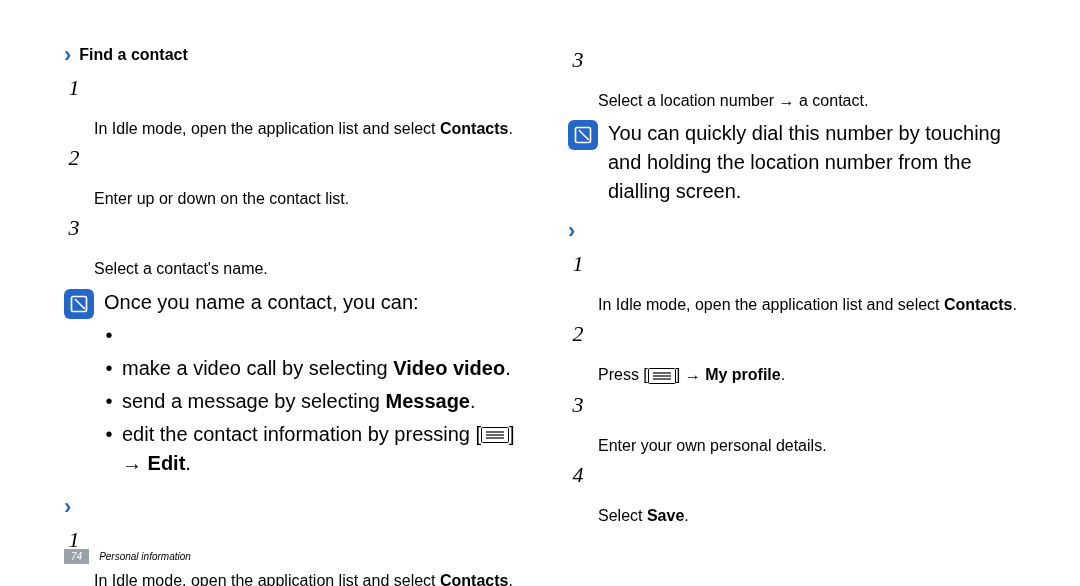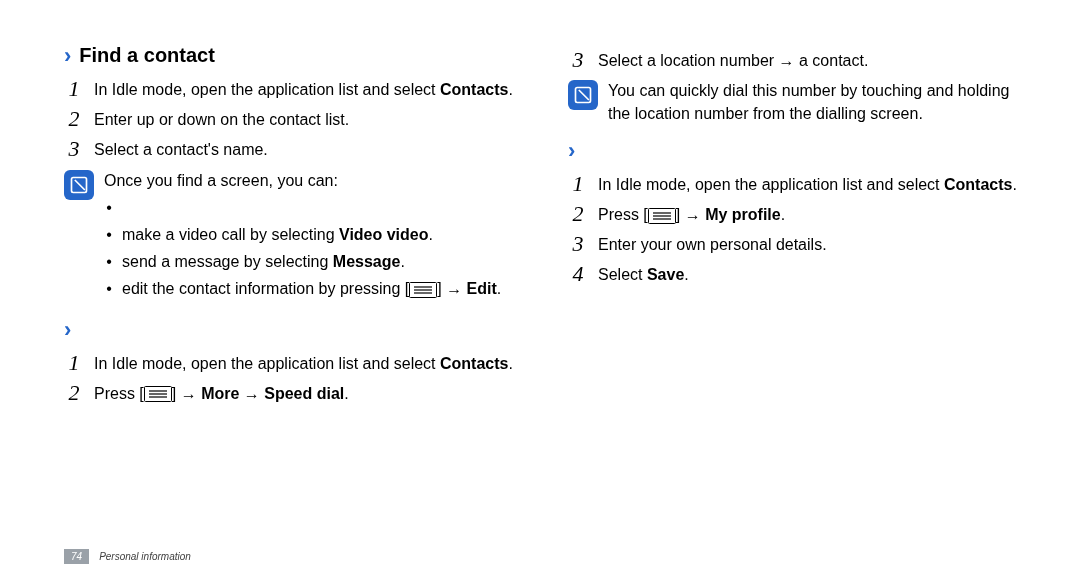--- a/index.html
+++ b/index.html
@@ -30,59 +30,59 @@
     margin-top: 4px;
   }
   .arrow {
     color: #2566c9;
     font-weight: bold;
     font-size: 22px;
     line-height: 1;
   }
   .section-title {
     font-weight: bold;
-    font-size: 20px;
+    font-size: 16px;
   }
   .step {
     display: flex;
     align-items: flex-start;
     gap: 10px;
     margin: 6px 0 2px 0;
     line-height: 1.45;
     font-size: 16px;
   }
   .step-num {
     font-family: "Times New Roman", Georgia, serif;
     font-style: italic;
     font-size: 22px;
     min-width: 20px;
     text-align: center;
     line-height: 1.1;
   }
-  .step-body { flex: 1; padding-top: 1px; }
+  .step-body { flex: 1; padding-top: 1px; margin-top: 40px; }
   .bold { font-weight: bold; }
   .note {
     display: flex;
     align-items: flex-start;
     gap: 10px;
     margin: 6px 0 6px 0;
   }
   .note-icon {
     width: 30px;
     height: 30px;
     background: #2566c9;
     border-radius: 6px;
     display: flex;
     align-items: center;
     justify-content: center;
     flex-shrink: 0;
     margin-top: 2px;
   }
   .note-icon svg { width: 20px; height: 20px; }
-  .note-body { flex: 1; font-size: 16px; line-height: 1.45; padding-top: 1px; }
+  .note-body { flex: 1; font-size: 20px; line-height: 1.45; padding-top: 1px; }
   .bullet-list { margin-top: 2px; }
   .bullet {
     display: flex;
     gap: 8px;
     margin: 4px 0;
   }
   .bullet .dot {
     min-width: 10px;
     text-align: center;
     padding-top: 0;
@@ -101,21 +101,21 @@
     align-items: center;
     gap: 10px;
     font-size: 10px;
   }
   .page-num-box {
     background: #9aa1a8;
     color: #fff;
     padding: 2px 7px;
     font-style: italic;
   }
-  .footer-label { font-style: italic; color: #404040; }
+  .footer-label { font-style: italic; color: #000000; }
 </style>
 </head>
 <body>
 
 <div class="page">
 
   <div class="col">
 
     <div class="section-head">
       <span class="arrow">›</span>
@@ -140,21 +140,21 @@
     </div>
 
     <div class="note">
       <div class="note-icon">
         <svg viewBox="0 0 24 24">
             <rect x="3" y="3" width="18" height="18" rx="2" fill="none" stroke="#fff" stroke-width="2"></rect>
             <path d="M7 6 L19 18" stroke="#fff" stroke-width="2" fill="none"></path>
           </svg>
       </div>
       <div class="note-body">
-        <div>Once you find a screen, you can:</div>
+        <div>Once you name a contact, you can:</div>
         <div class="bullet-list">
           <div class="bullet">
               <span class="dot">•</span>
             </div>
           <div class="bullet">
               <span class="dot">•</span>
               <span><span>make a video call by selecting </span><span class="bold">Video video</span><span>.</span></span>
             </div>
           <div class="bullet">
               <span class="dot">•</span>

